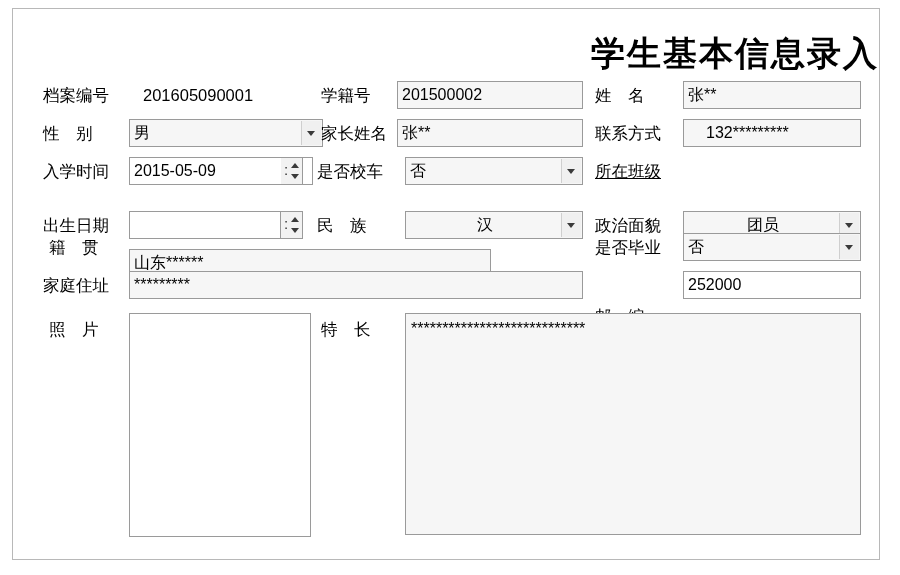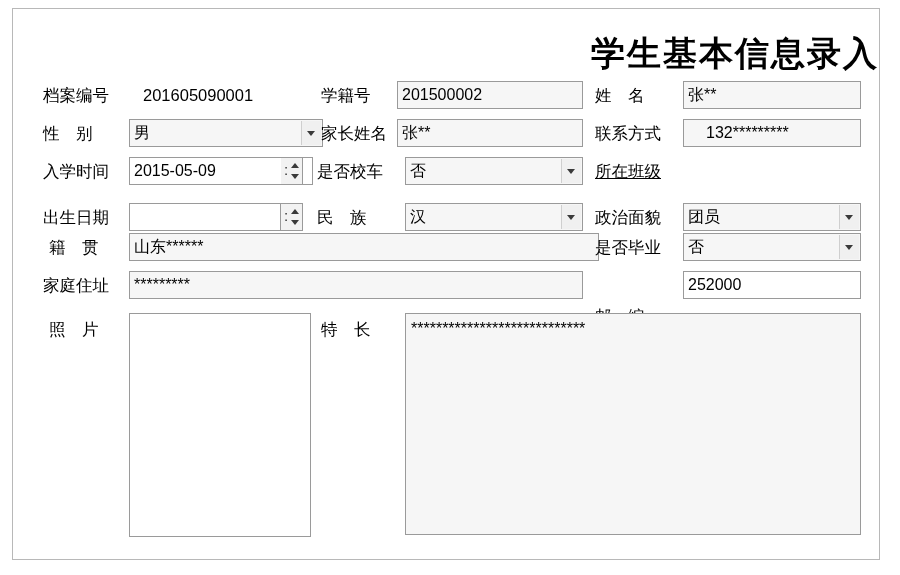--- a/index.html
+++ b/index.html
@@ -200,21 +200,21 @@
 
       <span class="lbl" style="left:286px; top:0;">是否校车</span>
       <div class="combo" style="left:374px; top:0; width:178px;">
         <span class="ctext">否</span>
         <span class="arrow"></span>
       </div>
 
       <span class="lbl" style="left:564px; top:0;text-decoration:underline;">所在班级</span>
     </div>
 
-    <div class="row" style="top:122px;">
+    <div class="row" style="top:130px;text-align:center;">
       <span class="lbl" style="left:12px; top:0;">出生日期</span>
       <div class="field white" style="left:98px; top:0; width:152px;"></div>
       <div class="spin" style="left:250px; top:0;">
         <span class="colon">:</span>
         <span class="up"></span>
         <span class="dn"></span>
       </div>
 
       <span class="lbl sp" style="left:286px; top:0;">民  族</span>
       <div class="combo" style="left:374px; top:0; width:178px;">
@@ -224,21 +224,21 @@
 
       <span class="lbl" style="left:564px; top:0;">政治面貌</span>
       <div class="combo" style="left:652px; top:0; width:178px;">
         <span class="ctext">团员</span>
         <span class="arrow"></span>
       </div>
     </div>
 
     <div class="row" style="top:152px;">
       <span class="lbl sp" style="left:18px; top:0;">籍  贯</span>
-      <div class="field" style="left:98px; top:0; width:470px;">山东******</div>
+      <div class="field" style="left:98px; top:16px; width:362px;">山东******</div>
 
       <span class="lbl" style="left:564px; top:0;">是否毕业</span>
       <div class="combo" style="left:652px; top:0; width:178px;">
         <span class="ctext">否</span>
         <span class="arrow"></span>
       </div>
     </div>
 
     <div class="row" style="top:190px;">
       <span class="lbl" style="left:12px; top:0;">家庭住址</span>

